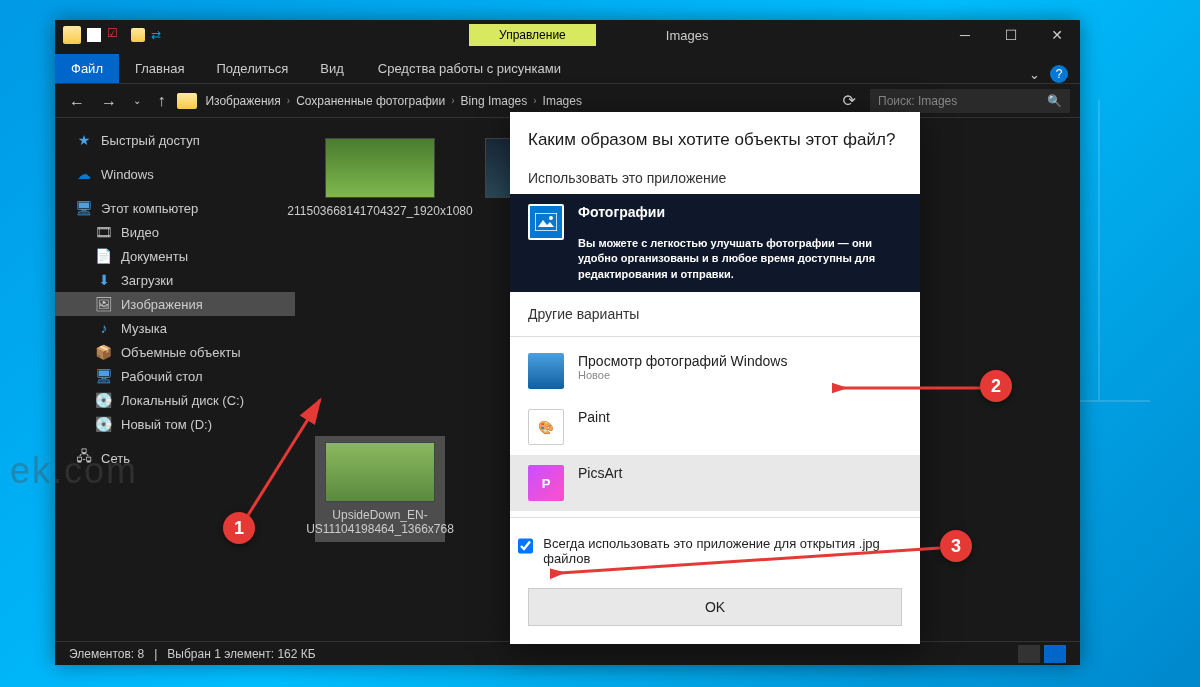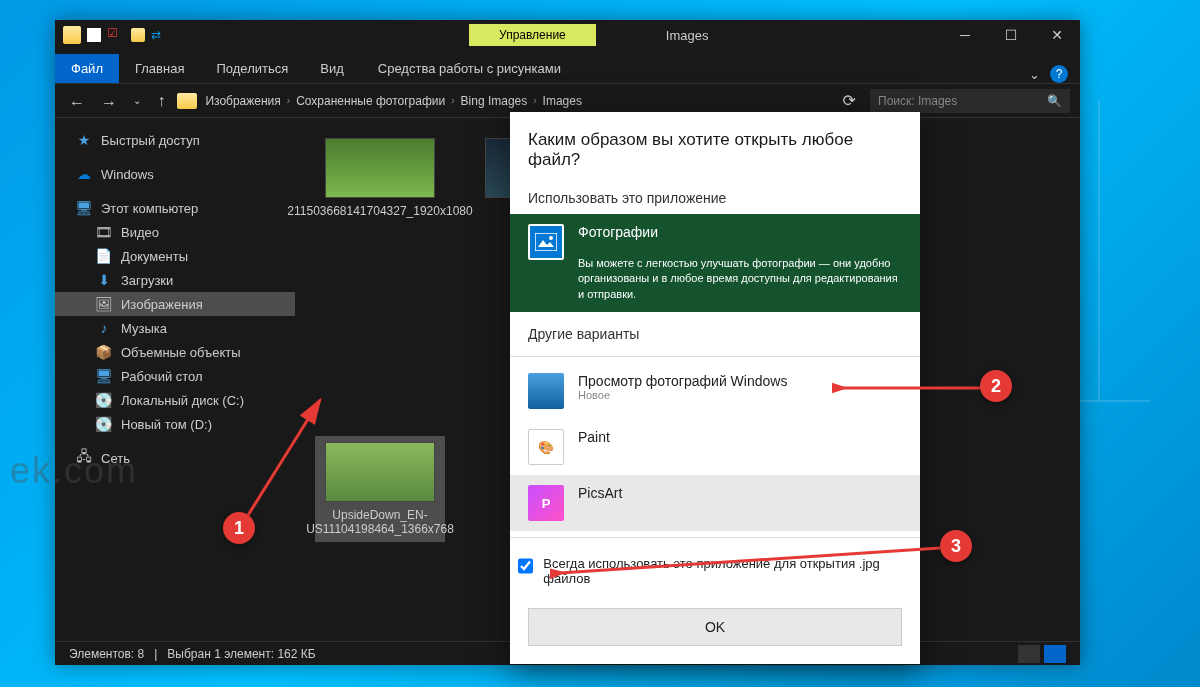--- a/index.html
+++ b/index.html
@@ -48,21 +48,21 @@
 
 .status { position: absolute; bottom: 0; left: 0; right: 0; height: 24px; background: #191919; border-top: 1px solid #333; display: flex; align-items: center; padding: 0 14px; color: #ccc; font-size: 12px; gap: 10px; }
 .status-right { margin-left: auto; display: flex; gap: 4px; }
 .status-view { width: 22px; height: 18px; background: #333; }
 .status-view.active { background: #0066cc; }
 
 .dialog { position: absolute; left: 510px; top: 112px; width: 410px; background: #fff; box-shadow: 0 8px 30px rgba(0,0,0,0.5); font-size: 13px; color: #222; }
 .dlg-title { font-size: 17px; font-weight: 400; padding: 18px 18px 12px; color: #1a1a1a; }
 .dlg-section { padding: 8px 18px; font-size: 14px; color: #333; }
 .app-row { display: flex; gap: 14px; padding: 10px 18px; align-items: flex-start; }
-.app-row.highlighted { background: #14532d; color: #fff; }
+.app-row.highlighted { background: #0f172a; color: #fff; font-weight: bold; }
 .app-row.hover { background: #e8e8e8; }
 .app-icon { width: 36px; height: 36px; display: flex; align-items: center; justify-content: center; border-radius: 2px; flex-shrink: 0; }
 .app-icon.photos { background: #0078d4; border: 2px solid #fff; }
 .app-icon.wpv { background: linear-gradient(#4aa0e0, #1060a0); }
 .app-icon.paint { background: #fff; border: 1px solid #ccc; }
 .app-icon.picsart { background: linear-gradient(135deg, #c850ff, #ff50c8); }
 .app-text { flex: 1; }
 .app-name { font-size: 14px; }
 .app-desc { font-size: 11px; line-height: 1.4; margin-top: 16px; }
 .app-new { font-size: 11px; color: #888; }
@@ -214,21 +214,21 @@
     <span>|</span>
     <span>Выбран 1 элемент: 162 КБ</span>
     <div class="status-right">
       <div class="status-view"></div>
       <div class="status-view active"></div>
     </div>
   </div>
 </div>
 
 <div class="dialog">
-  <div class="dlg-title">Каким образом вы хотите открыть любое файл?</div>
+  <div class="dlg-title">Каким образом вы хотите объекты этот файл?</div>
   <div class="dlg-section">Использовать это приложение</div>
   <div class="app-row highlighted">
     <div class="app-icon photos">
       <svg width="22" height="18" viewBox="0 0 22 18">
           <rect x="0" y="0" width="22" height="18" fill="none" stroke="#fff" stroke-width="1.5"></rect>
           <polygon points="3,14 8,7 12,12 15,9 19,14" fill="#fff"></polygon>
           <circle cx="16" cy="5" r="2" fill="#fff"></circle>
         </svg>
     </div>
     <div class="app-text">

